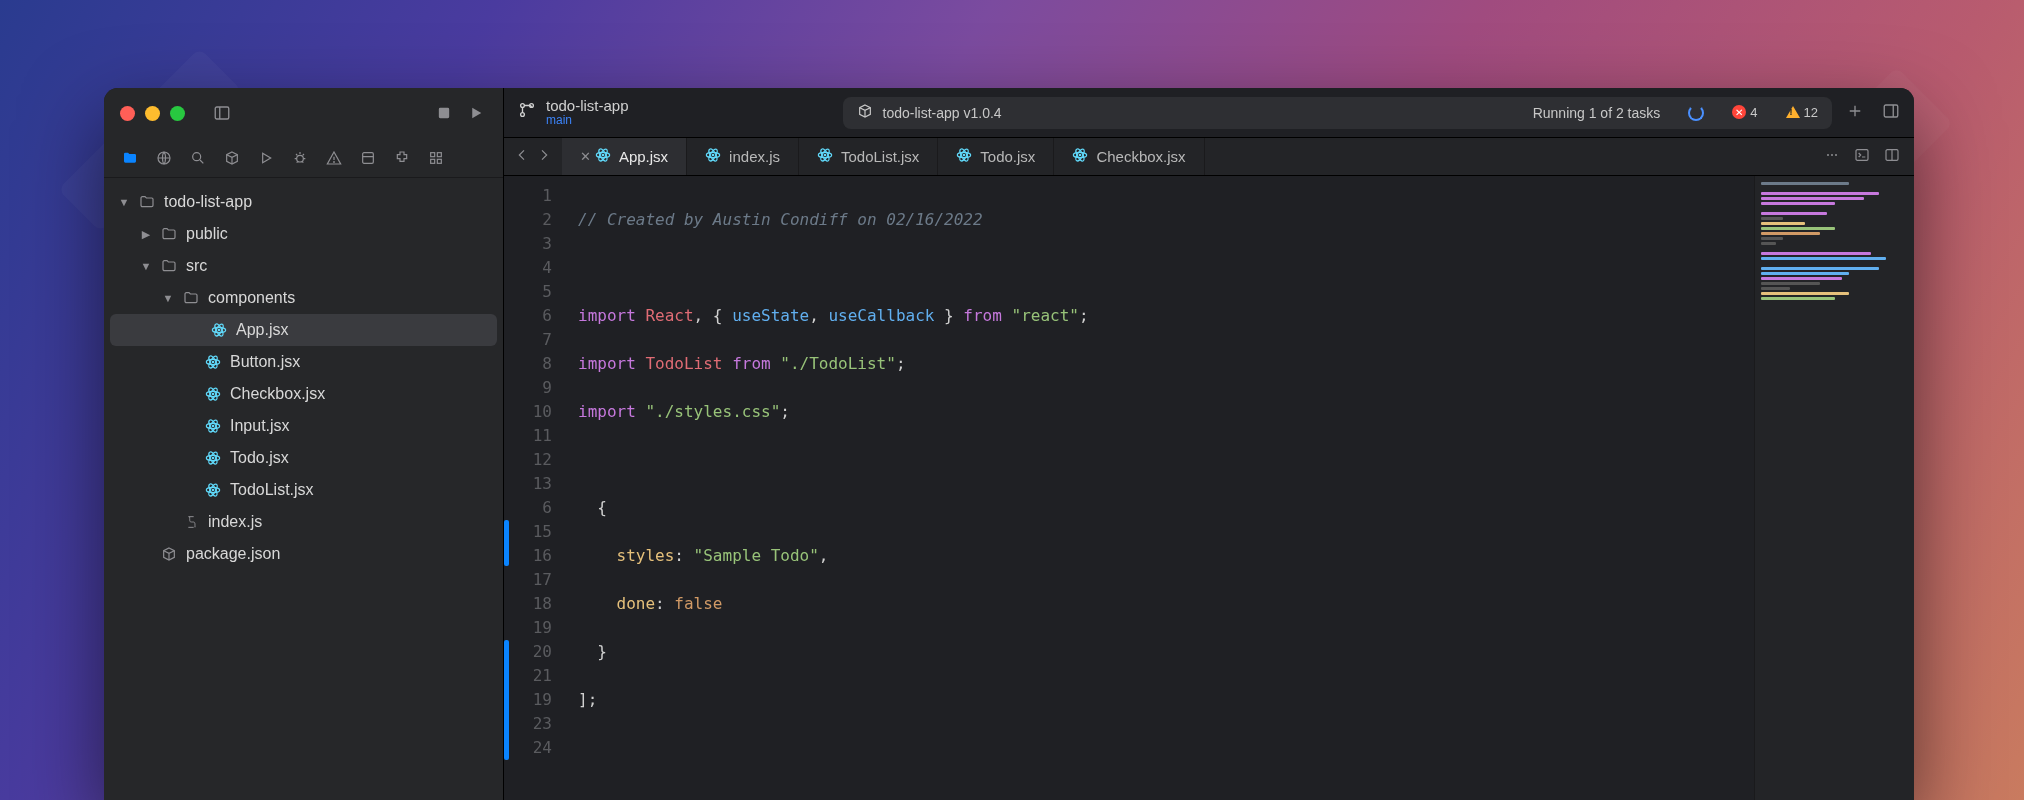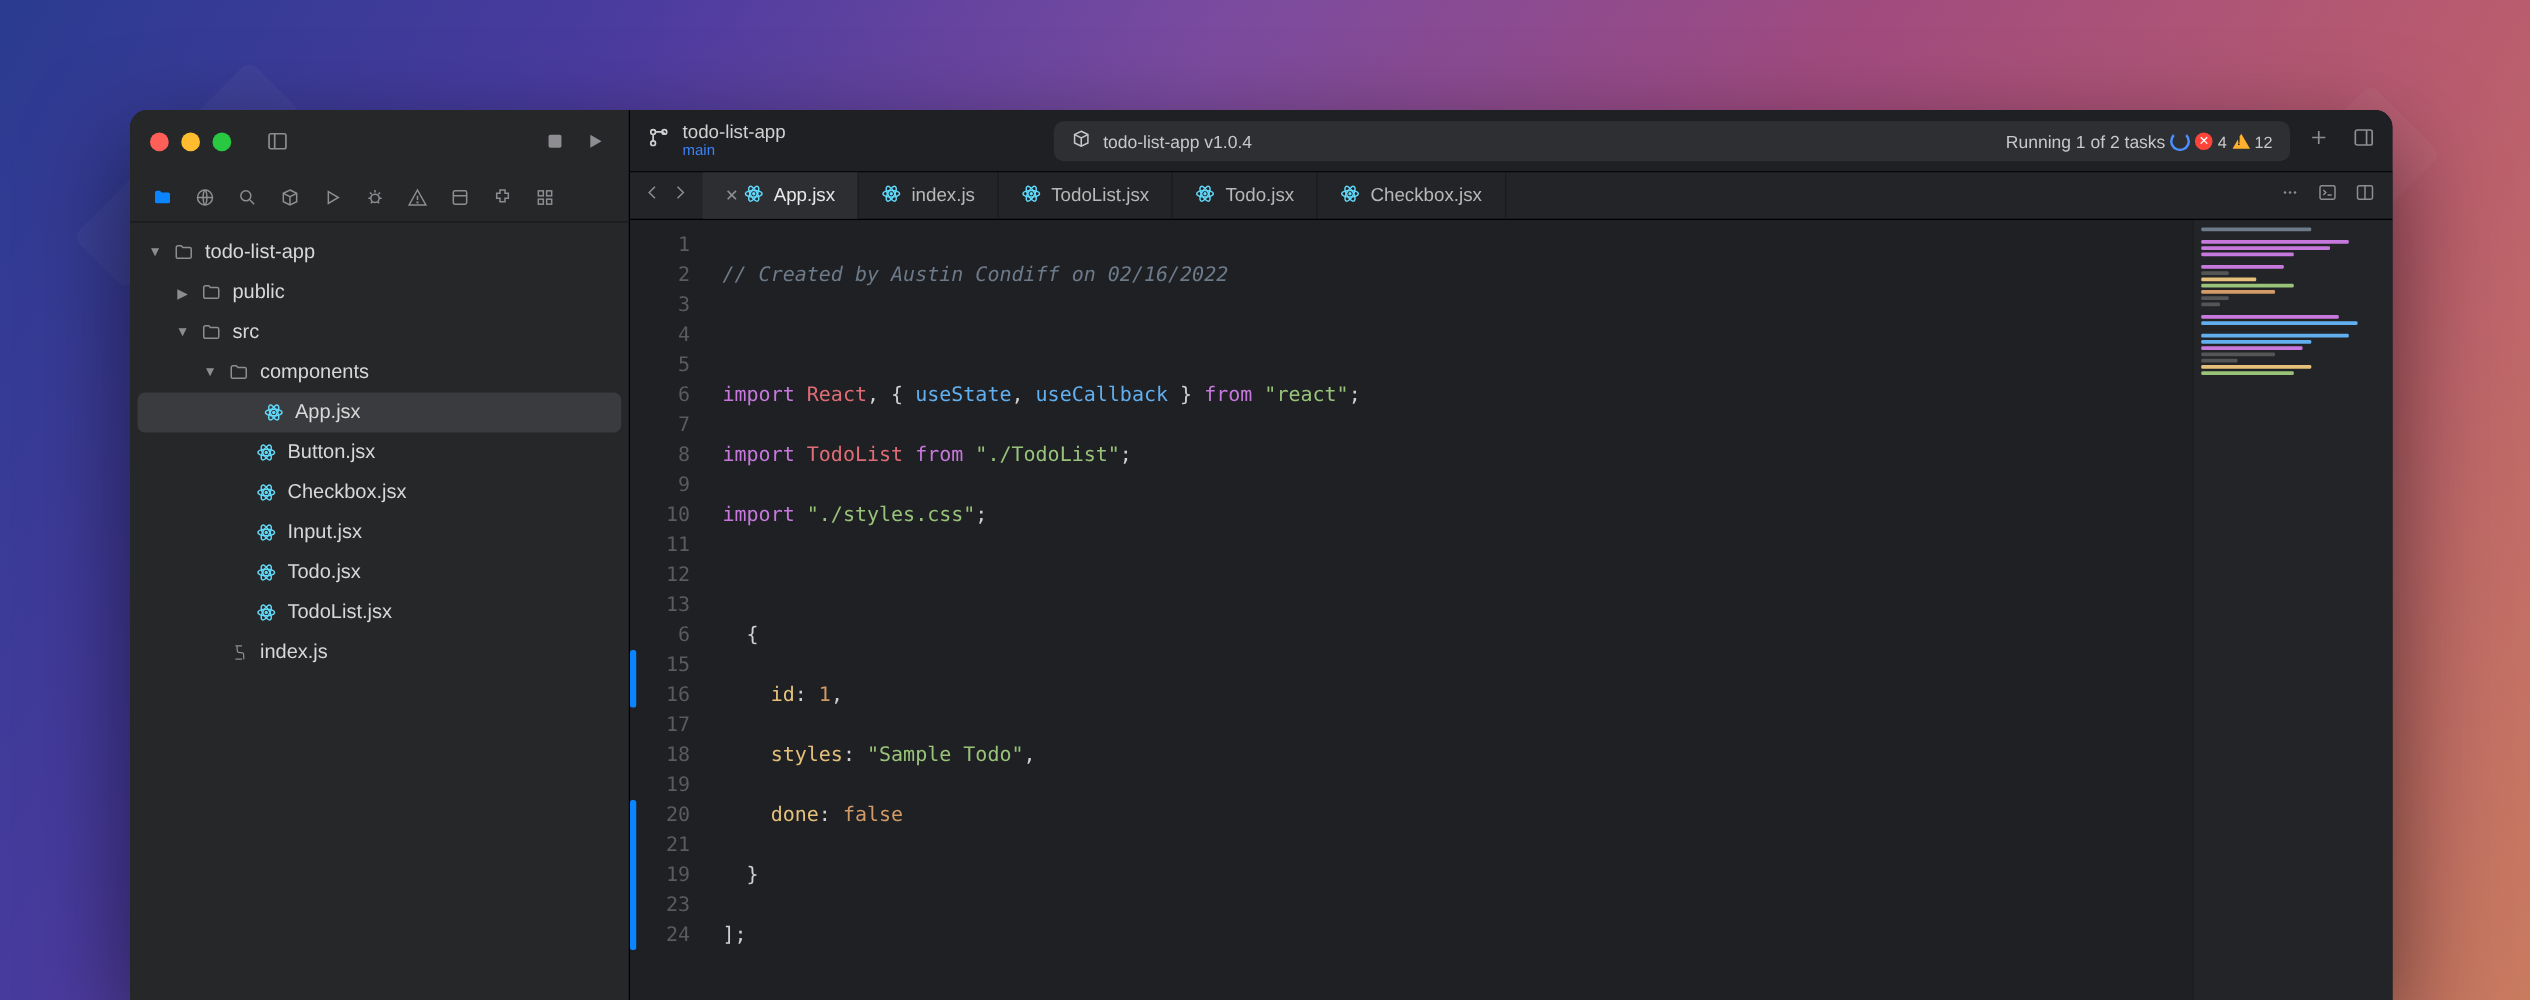--- a/index.html
+++ b/index.html
@@ -53,21 +53,21 @@
 .treerow .lbl { white-space:nowrap; }
 .ind0{padding-left:14px}.ind1{padding-left:36px}.ind2{padding-left:58px}.ind3{padding-left:80px}
 
 
 .mainpane { display:flex; flex-direction:column; background:#1f2024; }
 .topbar { height:50px; display:flex; align-items:center; padding:0 14px; gap:14px; border-bottom:1px solid #000; }
 .branch { display:flex; align-items:center; gap:10px; color:#d0d0d0; }
 .branch .bt { font-size:15px; line-height:1.15; }
 .branch .bt .sub { color:#3b82f6; font-size:12px; }
 .buildpill { margin-left:200px; background:#2e2f33; border-radius:8px; height:32px; display:flex; align-items:center; padding:0 14px; gap:10px; font-size:14px; color:#c8c8c8; flex:1; }
-.buildpill .right { margin-left:auto; display:flex; align-items:flex-end; gap:4px; }
+.buildpill .right { margin-left:auto; display:flex; align-items:flex-start; gap:28px; }
 .spinring { width:16px; height:16px; border:2px solid #4a90ff; border-top-color:transparent; border-radius:50%; }
 .badge { display:flex; align-items:center; gap:4px; font-size:13px; }
 .badge.err .circ{ background:#ff453a; } .badge.warn .tri { border-bottom-color:#ffb02e; }
 .circ { width:14px; height:14px; border-radius:50%; display:inline-flex; align-items:center; justify-content:center; color:#fff; font-size:10px; }
 .tri { width:0;height:0;border-left:7px solid transparent;border-right:7px solid transparent;border-bottom:12px solid; position:relative; }
 .tri::after{content:"!";position:absolute;left:-3px;top:1px;color:#222;font-size:9px;font-weight:bold;}
 .tb-right { display:flex; gap:18px; color:#8e8e92; }
 
 .tabbar { height: 38px; display:flex; align-items:stretch; border-bottom:1px solid #000; background:#232427; }
 .navarrows { display:flex; align-items:center; gap:6px; padding:0 10px; color:#8e8e92; }
@@ -309,20 +309,30 @@
           <span class="lbl">TodoList.jsx</span>
         </div>
         <div class="treerow ind2">
           <span class="chev"></span>
           <span class="fic">
             <svg viewBox="0 0 24 24">
               <path d="M8 4h8M8 20h8M10 4c0 8 0 8 4 8s4 0 4 8" stroke-width="1.5"></path>
             </svg>
           </span>
           <span class="lbl">index.js</span>
+        </div>
+        <div class="treerow ind1">
+          <span class="chev"></span>
+          <span class="fic">
+            <svg viewBox="0 0 24 24">
+              <path d="M12 3l8 4v10l-8 4-8-4V7z"></path>
+              <path d="M4 7l8 4 8-4M12 11v10"></path>
+            </svg>
+          </span>
+          <span class="lbl">package.json</span>
         </div>
       </div>
   </div>
 
   <div class="mainpane">
     <div class="topbar">
       <div class="branch">
         <span class="svg18"><svg viewBox="0 0 24 24">
               <circle cx="6" cy="6" r="2.5"></circle>
               <circle cx="6" cy="18" r="2.5"></circle>
@@ -474,21 +484,20 @@
           <div>24</div>
         </div>
       <div class="code">
 <div class="codeline"><span class="c-com">// Created by Austin Condiff on 02/16/2022</span></div>
 <div class="codeline"></div>
 <div class="codeline"><span class="c-kw">import</span><span class="c-id"> React</span><span class="c-def">, { </span><span class="c-fn">useState</span><span class="c-def">, </span><span class="c-fn">useCallback</span><span class="c-def"> } </span><span class="c-kw">from</span><span class="c-str"> "react"</span><span class="c-def">;</span></div>
 <div class="codeline"><span class="c-kw">import</span><span class="c-id"> TodoList </span><span class="c-kw">from</span><span class="c-str"> "./TodoList"</span><span class="c-def">;</span></div>
 <div class="codeline"><span class="c-kw">import</span><span class="c-str"> "./styles.css"</span><span class="c-def">;</span></div>
 <div class="codeline"></div>
 <div class="codeline"><span class="c-def">  {</span></div>
-<div class="codeline"><span class="c-prop">    id</span><span class="c-def">: </span><span class="c-num">1</span><span class="c-def">,</span></div>
 <div class="codeline"><span class="c-prop">    styles</span><span class="c-def">: </span><span class="c-str">"Sample Todo"</span><span class="c-def">,</span></div>
 <div class="codeline"><span class="c-prop">    done</span><span class="c-def">: </span><span class="c-bool">false</span></div>
 <div class="codeline"><span class="c-def">  }</span></div>
 <div class="codeline"><span class="c-def">];</span></div>
 
 
 
 
 
 

